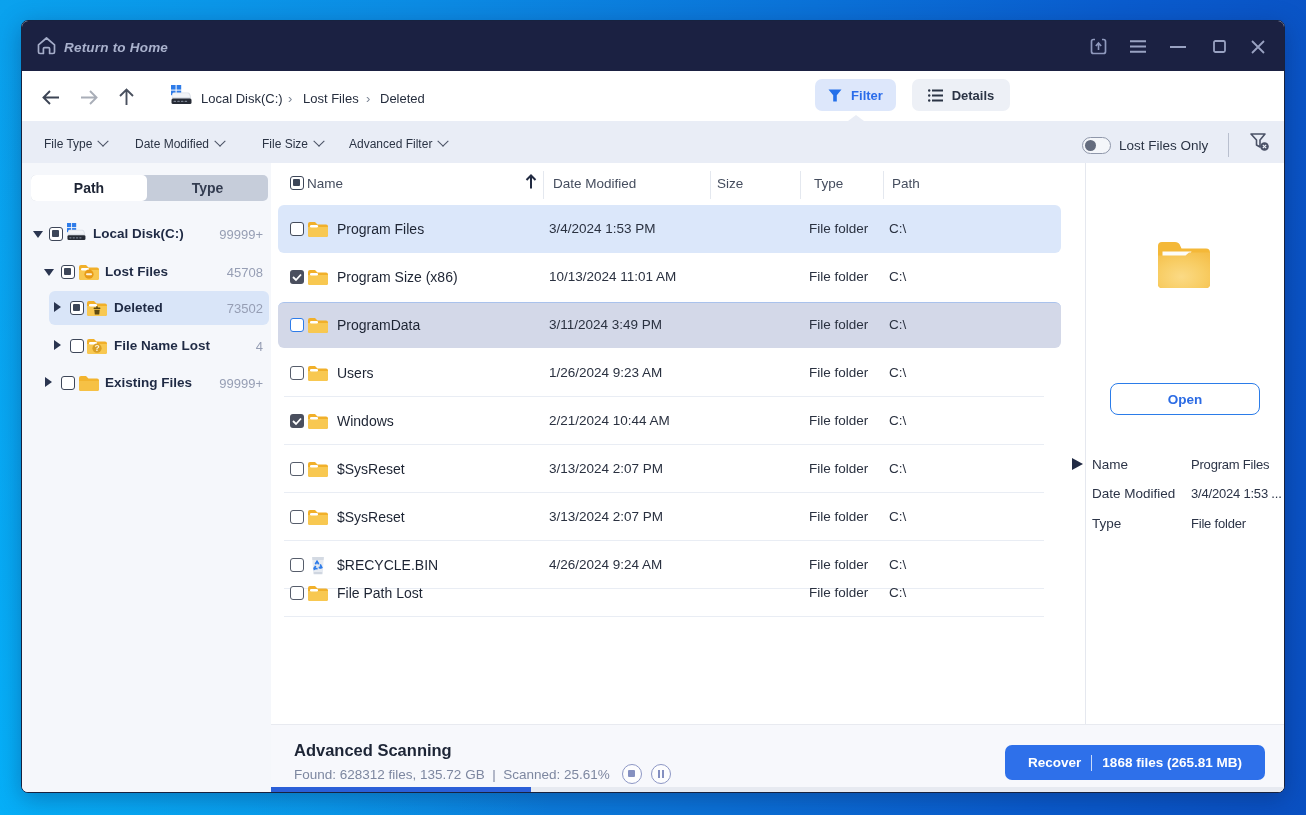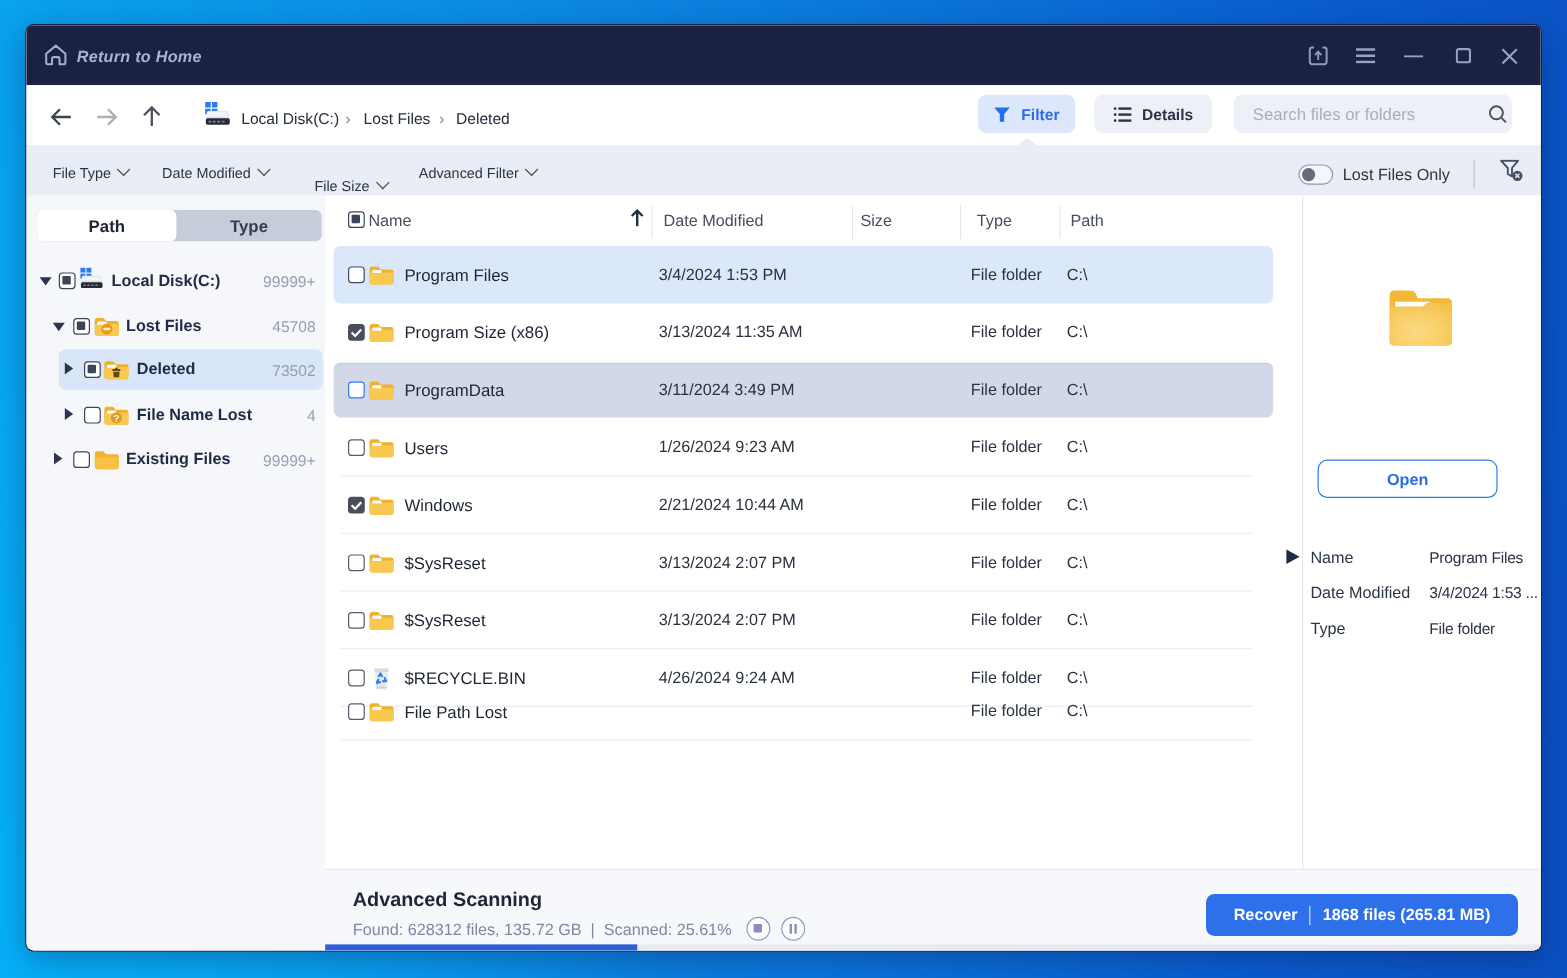--- a/index.html
+++ b/index.html
@@ -61,21 +61,21 @@
 .rsep { position:absolute; left:13px; width:760px; height:1px; background:#e9edf4; }
 .rcb { position:absolute; left:19px; top:17px; width:14px; height:14px; border:1.6px solid #565d6b; border-radius:3px; background:#fff; }
 .rcb-checked { position:absolute; left:19px; top:17px; width:14px; height:14px; border-radius:3px; background:#4a4f5e; }
 .rname { position:absolute; left:66px; top:16px; font-size:14px; color:#1d2433; }
 .rdate { position:absolute; left:278px; top:16px; font-size:13.5px; color:#2a3140; }
 .rtype { position:absolute; left:538px; top:16px; font-size:13.5px; color:#2a3140; }
 .rpath { position:absolute; left:618px; top:16px; font-size:13.5px; color:#2a3140; }
 .ricon { position:absolute; left:36px; top:15px; }
 
 #rpanel { position:absolute; left:1063px; top:142px; width:200px; height:561px; background:#fff; border-left:1px solid #e5e8ef; }
-#openbtn { position:absolute; left:12px; top:220px; width:150px; height:32px; border:1px solid #2b7ce9; border-radius:8px; color:#2b6be4; font-size:13.5px; font-weight:bold; text-align:center; line-height:31px; background:#fff; }
+#openbtn { position:absolute; left:24px; top:220px; width:150px; height:32px; border:1px solid #2b7ce9; border-radius:8px; color:#2b6be4; font-size:13.5px; font-weight:bold; text-align:center; line-height:31px; background:#fff; }
 .dlabel { position:absolute; left:6px; font-size:13.5px; color:#2c3447; }
 .dvalue { position:absolute; left:105px; font-size:13px; letter-spacing:-0.2px; color:#2c3447; white-space:nowrap; }
 #collapsearrow { position:absolute; left:1050px; top:437px; z-index:5; width:0; height:0; border-top:6.5px solid transparent; border-bottom:6.5px solid transparent; border-left:11px solid #222b45; }
 
 #footer { position:absolute; left:249px; top:703px; width:1014px; height:70px; background:#f7f8fc; border-top:1px solid #e8eaf0; }
 #footer .t1 { position:absolute; left:23px; top:16px; font-size:16.5px; font-weight:bold; color:#1d2536; }
 #footer .t2 { position:absolute; left:23px; top:42px; font-size:13.5px; color:#7d87a0; }
 .circbtn { position:absolute; top:39px; width:20px; height:20px; border:1.4px solid #8d97c5; border-radius:50%; background:#fdfdfe; }
 #stopbtn { left:351px; }
 #stopbtn .sq { position:absolute; left:5.2px; top:5.2px; width:7px; height:7px; background:#8590c0; border-radius:1px; }
@@ -167,35 +167,28 @@
     <div class="btn" id="detailsbtn">
       <svg width="15" height="13" viewBox="0 0 15 13" style="margin-right:9px">
         <circle cx="1.2" cy="1.5" r="1.2" fill="#2b3445"></circle>
           <rect x="4" y="0.5" width="11" height="2" fill="#2b3445"></rect>
         <circle cx="1.2" cy="6.5" r="1.2" fill="#2b3445"></circle>
           <rect x="4" y="5.5" width="11" height="2" fill="#2b3445"></rect>
         <circle cx="1.2" cy="11.5" r="1.2" fill="#2b3445"></circle>
           <rect x="4" y="10.5" width="11" height="2" fill="#2b3445"></rect>
       </svg>Details
     </div>
-    <div id="searchbox">
-      <div class="ph">Search files or folders</div>
-      <svg style="position:absolute;right:4px;top:8px" width="16" height="16" viewBox="0 0 16 16">
-        <circle cx="7" cy="7" r="5.4" fill="none" stroke="#4a5166" stroke-width="1.6"></circle>
-        <path d="M11.2 11.2 L15 15" stroke="#4a5166" stroke-width="1.6"></path>
-      </svg>
-    </div>
   </div>
 
   <div id="filterrow">
       <div class="notch"></div>
     </div>
   <div class="fitem" style="left:22px;top:116px">File Type<span class="chev"></span></div>
   <div class="fitem" style="left:113px;top:116px">Date Modified<span class="chev"></span></div>
-  <div class="fitem" style="left:240px;top:127px">File Size<span class="chev"></span></div>
+  <div class="fitem" style="left:240px;top:116px">File Size<span class="chev"></span></div>
   <div class="fitem" style="left:327px;top:116px">Advanced Filter<span class="chev"></span></div>
   <div id="toggle">
       <div class="knob"></div>
     </div>
   <div id="lfo">Lost Files Only</div>
   <div id="fsep"></div>
   <svg style="position:absolute;left:1228px;top:112px" width="20" height="20" viewBox="0 0 20 20">
     <path d="M1 1 H15 L10 7 V14 L6.5 12 V7 Z" fill="none" stroke="#4a5166" stroke-width="1.6" stroke-linejoin="round"></path>
     <circle cx="14.5" cy="13.5" r="4.3" fill="#4a5166"></circle>
     <path d="M12.8 11.8 L16.2 15.2 M16.2 11.8 L12.8 15.2" stroke="#e9edf6" stroke-width="1.2"></path>
@@ -318,21 +311,21 @@
         <div class="rpath">C:\</div>
     </div>
     <div class="row" style="top:90px">
       <div class="rcb-checked"><svg width="14" height="14" viewBox="0 0 14 14">
             <path d="M3 7 L6 10 L11 4.5" fill="none" stroke="#fff" stroke-width="1.8"></path>
           </svg></div>
       <svg class="ricon" width="22" height="19" viewBox="0 0 22 19">
           <use href="#folder"></use>
         </svg>
       <div class="rname">Program Size (x86)</div>
-        <div class="rdate">3/13/2024 11:35 AM</div>
+        <div class="rdate">10/13/2024 11:01 AM</div>
         <div class="rtype">File folder</div>
         <div class="rpath">C:\</div>
     </div>
     <div class="row" style="top:138px">
         <div class="rhl3"></div>
       <div class="rcb" style="border-color:#2e7ce9"></div>
       <svg class="ricon" width="22" height="19" viewBox="0 0 22 19">
           <use href="#folder"></use>
         </svg>
       <div class="rname">ProgramData</div>

